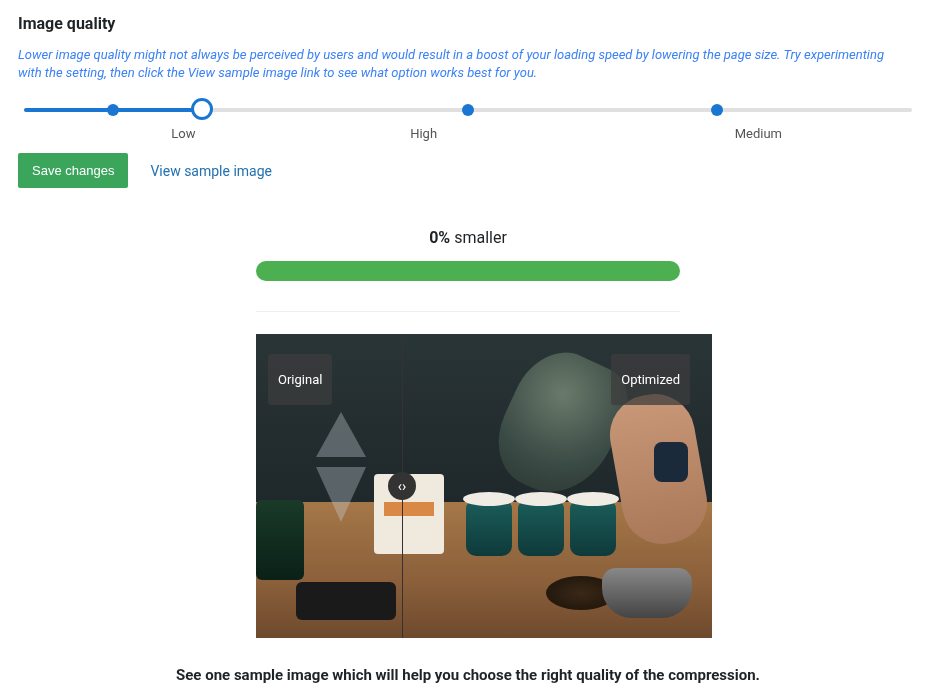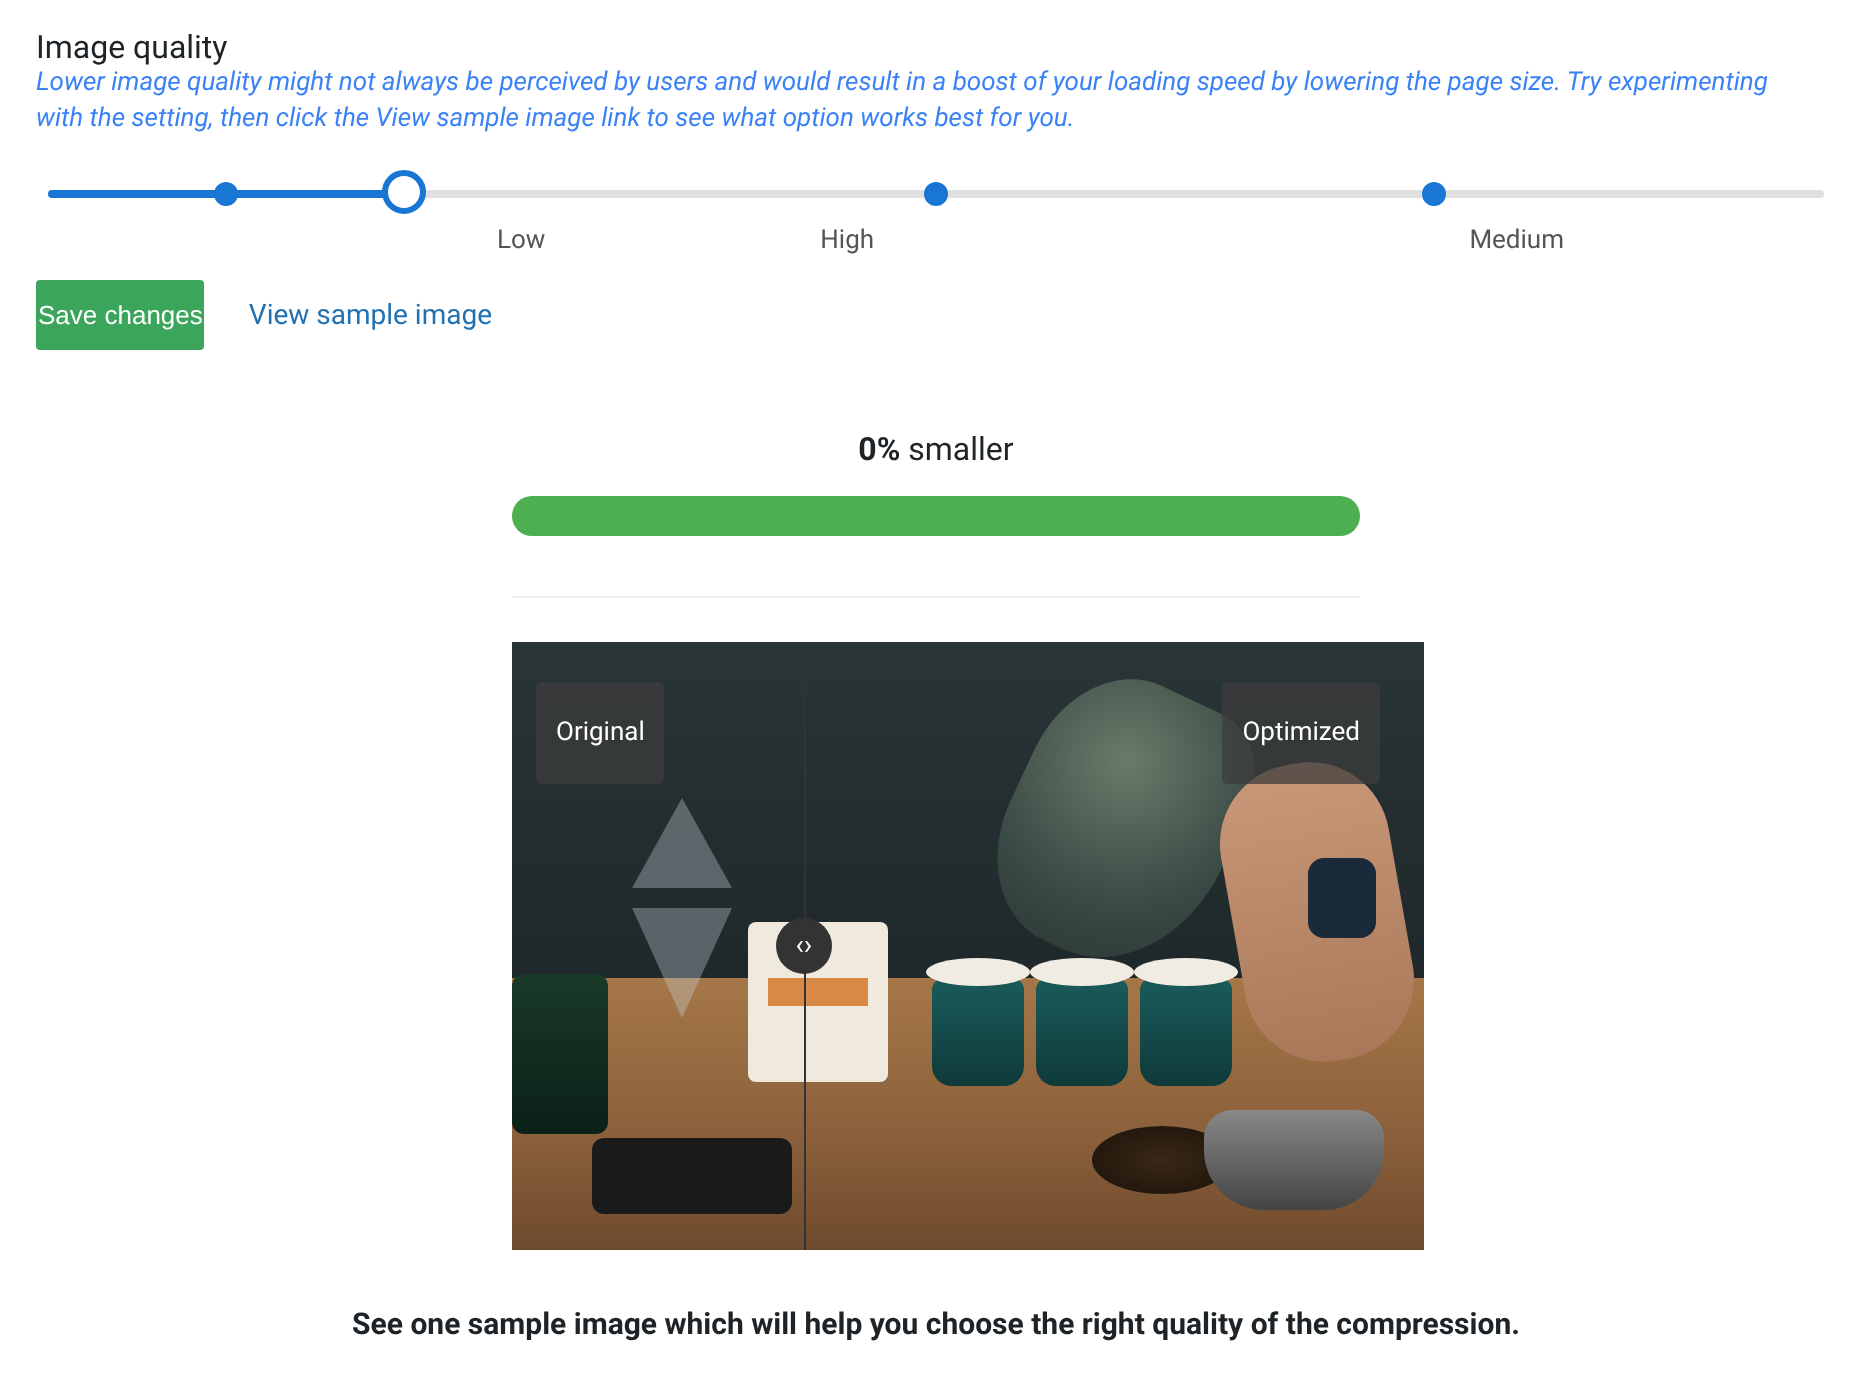--- a/index.html
+++ b/index.html
@@ -5,22 +5,22 @@
     * { box-sizing: border-box; margin: 0; padding: 0; }
     body {
       font-family: -apple-system, BlinkMacSystemFont, "Segoe UI", Roboto, Helvetica, Arial, sans-serif;
       color: #1d2327;
       background: #fff;
       padding: 14px 18px;
       width: 936px;
     }
     .section-title {
       font-size: 16px;
-      font-weight: 400;
-      margin-bottom: 0;
+      font-weight: 700;
+      margin-bottom: 13px;
     }
     .section-desc {
       font-style: italic;
       font-size: 13px;
       color: #3b82f6;
       line-height: 1.4;
       max-width: 880px;
       margin-bottom: 26px;
     }
     .slider-wrap {
@@ -64,34 +64,34 @@
       cursor: grab;
     }
     .slider-labels {
       display: flex;
       justify-content: space-between;
       margin-top: 14px;
       font-size: 13px;
       color: #555;
     }
     .slider-labels span { width: 33%; text-align: center; }
-    .slider-labels span:first-child { text-align: right; padding-left: 70px; width: 28%;}
+    .slider-labels span:first-child { text-align: center; padding-left: 70px; width: 28%;}
     .slider-labels span:last-child { text-align: right; padding-right: 130px; width: 38%;}
 
     .actions {
       display: flex;
       align-items: center;
       gap: 22px;
       margin-top: 12px;
     }
     .btn-save {
       background: #3ba55c;
       color: #fff;
       border: none;
-      padding: 10px 1px;
+      padding: 10px 14px;
       font-size: 13px;
       font-weight: 500;
       cursor: pointer;
       border-radius: 2px;
     }
     .link {
       color: #2271b1;
       font-size: 14px;
       text-decoration: none;
       cursor: pointer;

